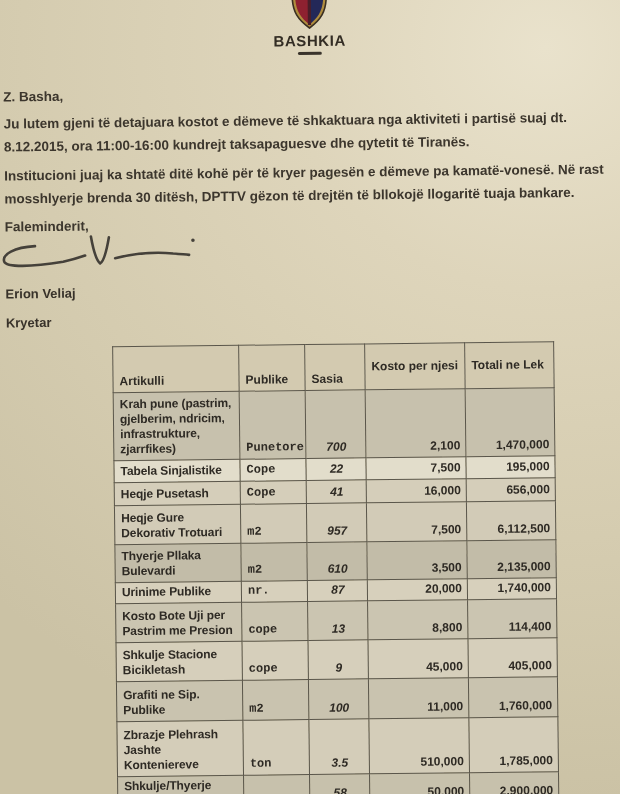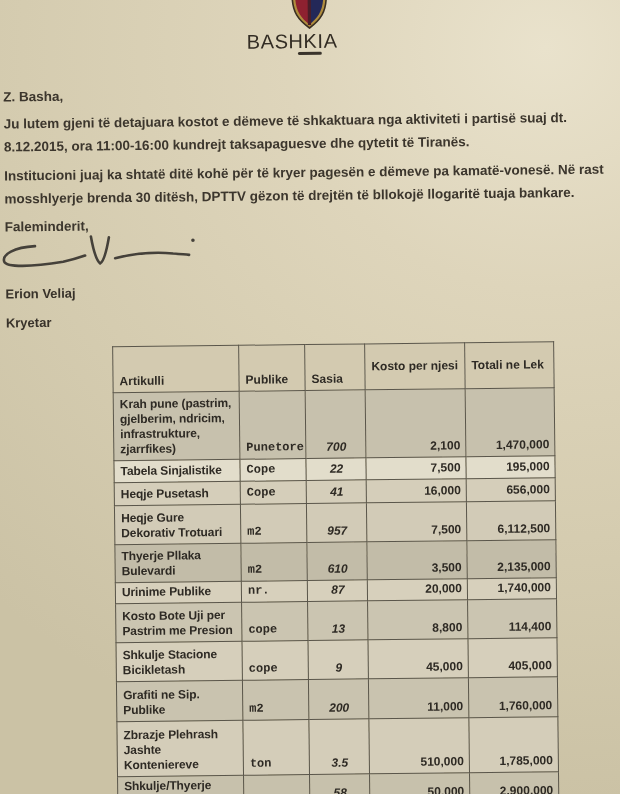--- a/index.html
+++ b/index.html
@@ -17,22 +17,22 @@
   .content{
     position:absolute;inset:0;
     transform:rotate(-0.65deg);
     transform-origin:50% 42%;
   }
   
   .crest{
     position:absolute;left:294px;top:-17px;width:38px;height:46px;
   }
   .org-block{
-    position:absolute;left:250px;top:34px;width:126px;
-    font-weight:normal;font-size:20px;line-height:14.5px;letter-spacing:0.6px;color:#332d24;
+    position:absolute;left:250px;top:34px;width:126px;text-align:center;
+    font-weight:bold;font-size:15px;line-height:14.5px;letter-spacing:0.6px;color:#332d24;
   }
   .org-line{white-space:nowrap;}
   .org-dash{
     width:24px;height:3.5px;background:#3a342c;margin:3px auto 0 auto;border-radius:2px;
   }
   
   .ltr{position:absolute;left:6px;width:610px;font-weight:bold;color:#3c362d;}
   .salutation{top:86px;font-size:13.5px;}
   .para1{top:109px;font-size:13.5px;line-height:23px;}
   .para2{top:161px;font-size:13.5px;line-height:23px;}
@@ -188,21 +188,21 @@
           <tr>
             <td class="item">Shkulje Stacione Bicikletash</td>
             <td class="unit">cope</td>
             <td class="qty">9</td>
             <td class="cost">45,000</td>
             <td class="total">405,000</td>
           </tr>
           <tr>
             <td class="item">Grafiti ne Sip. Publike</td>
             <td class="unit">m2</td>
-            <td class="qty">200</td>
+            <td class="qty">100</td>
             <td class="cost">11,000</td>
             <td class="total">1,760,000</td>
           </tr>
           <tr>
             <td class="item">Zbrazje Plehrash Jashte Konteniereve</td>
             <td class="unit">ton</td>
             <td class="qty">3.5</td>
             <td class="cost">510,000</td>
             <td class="total">1,785,000</td>
           </tr>

